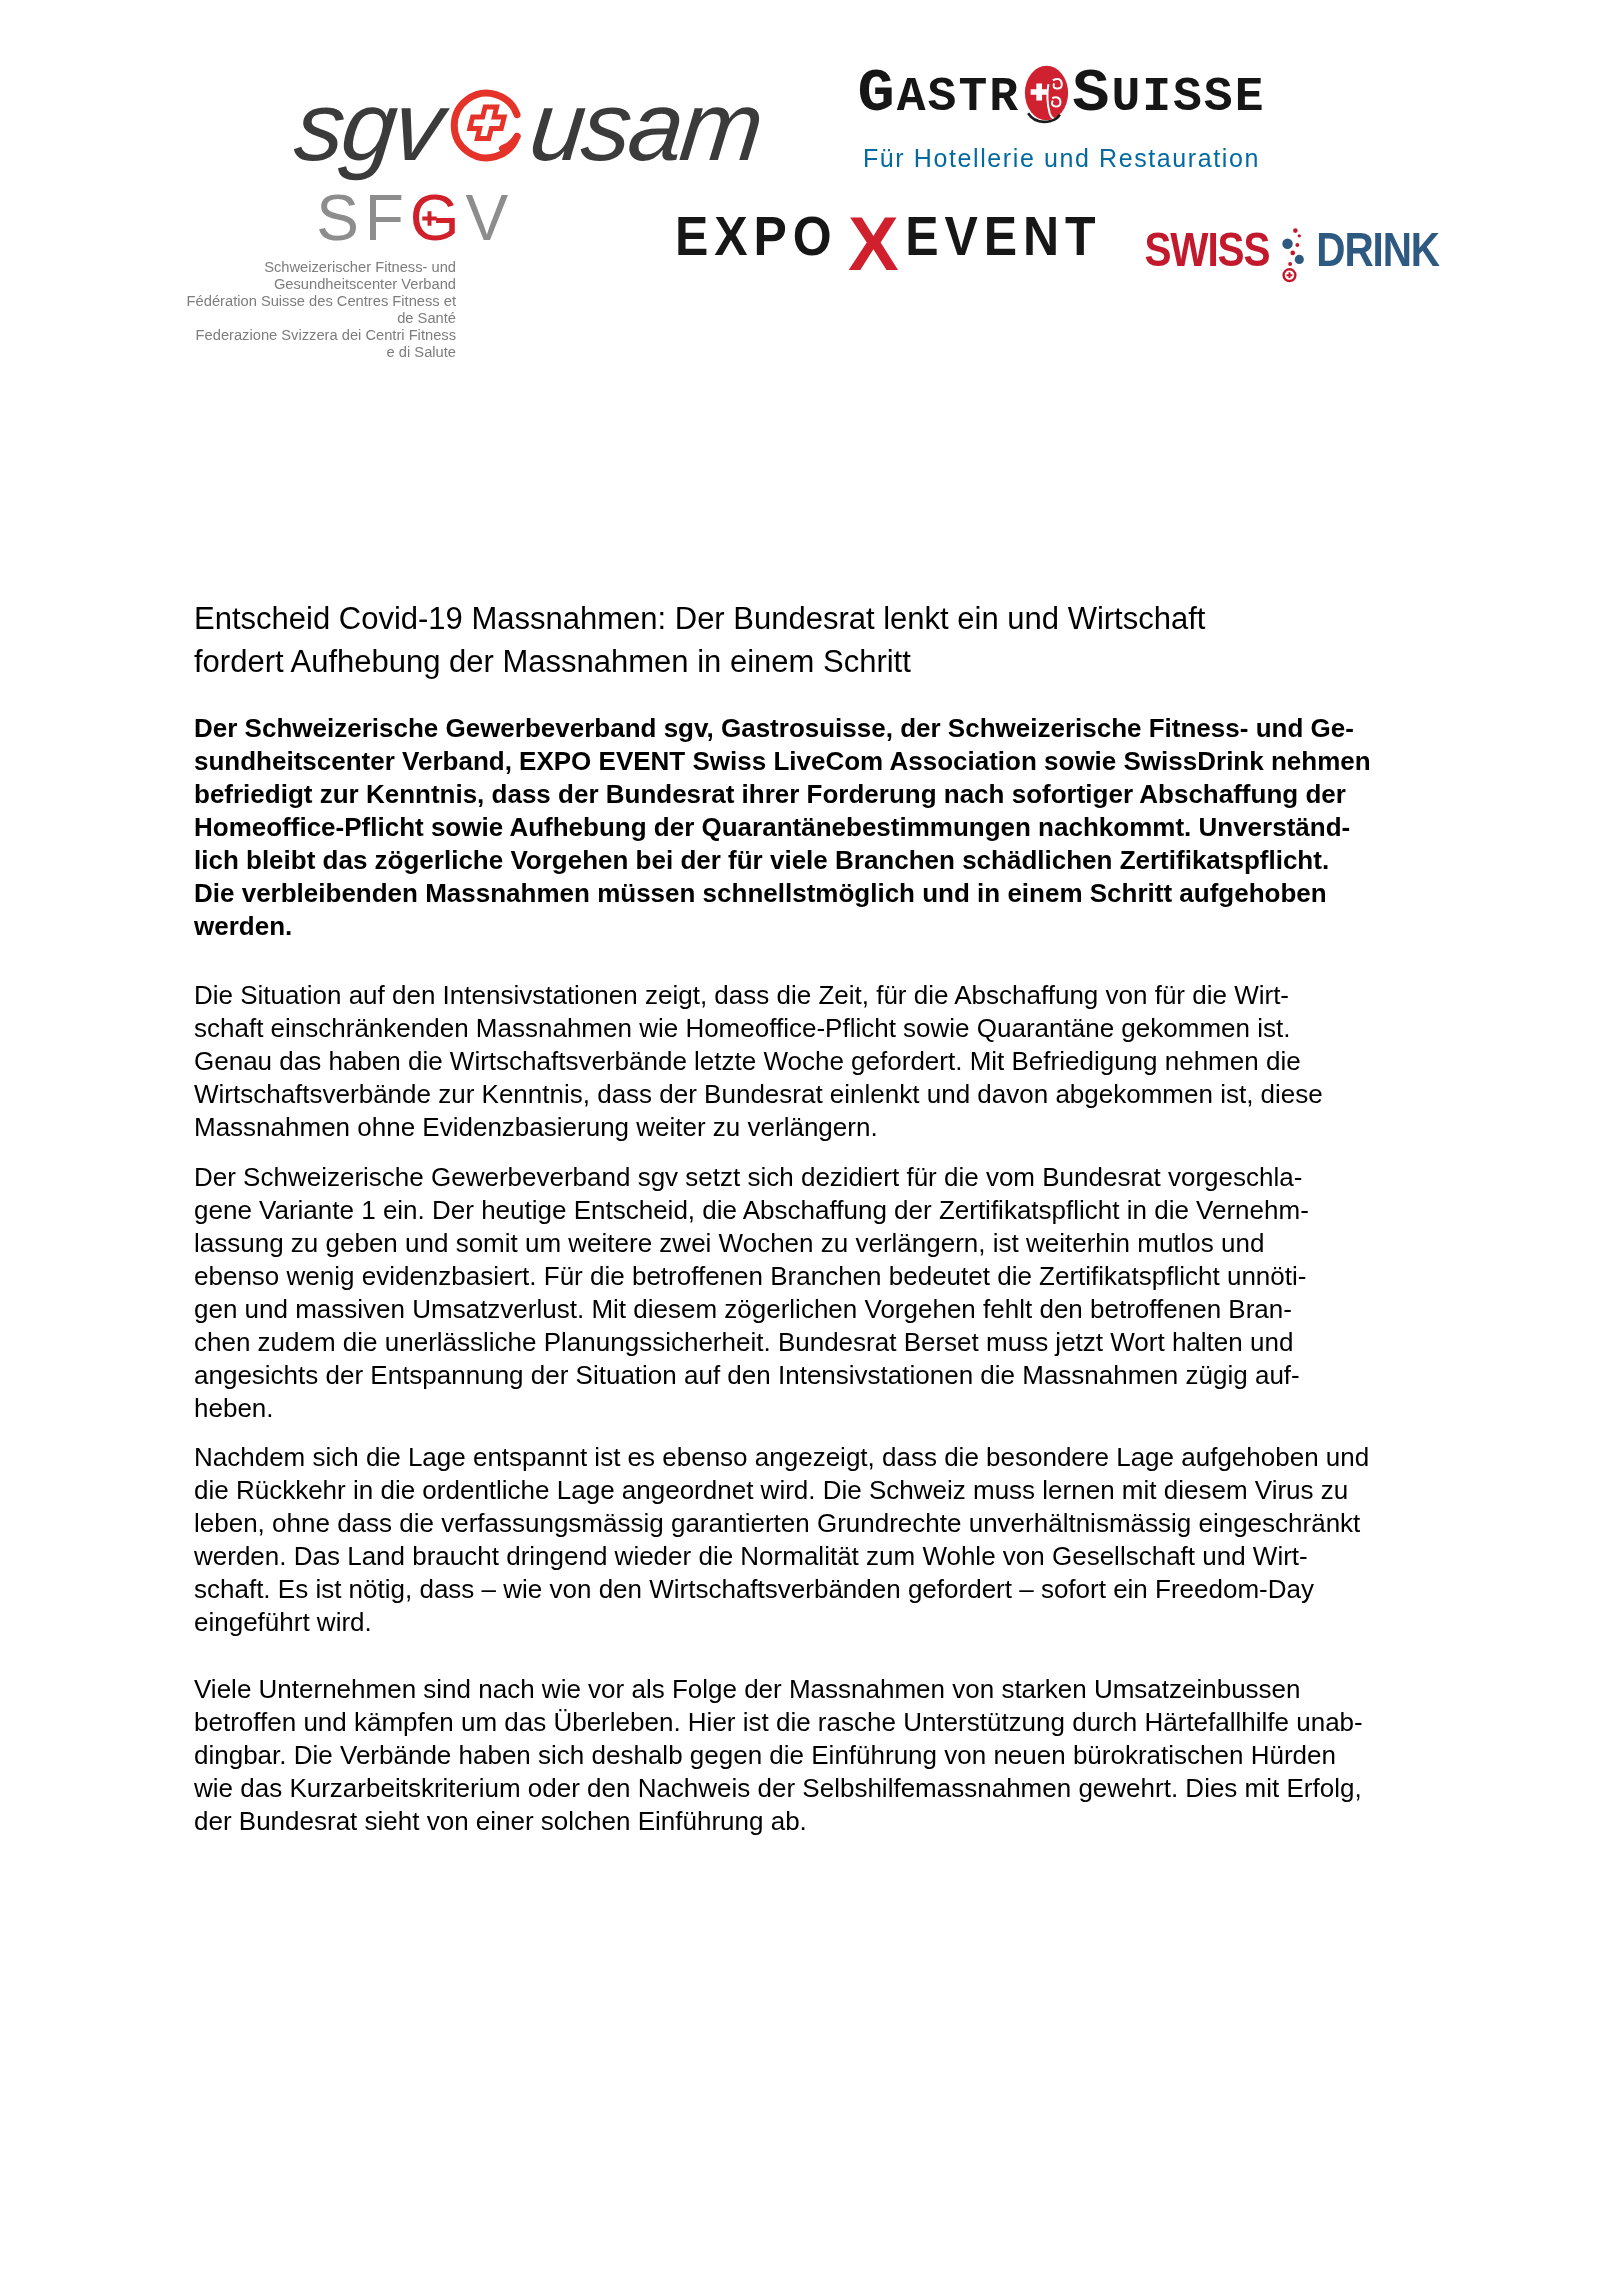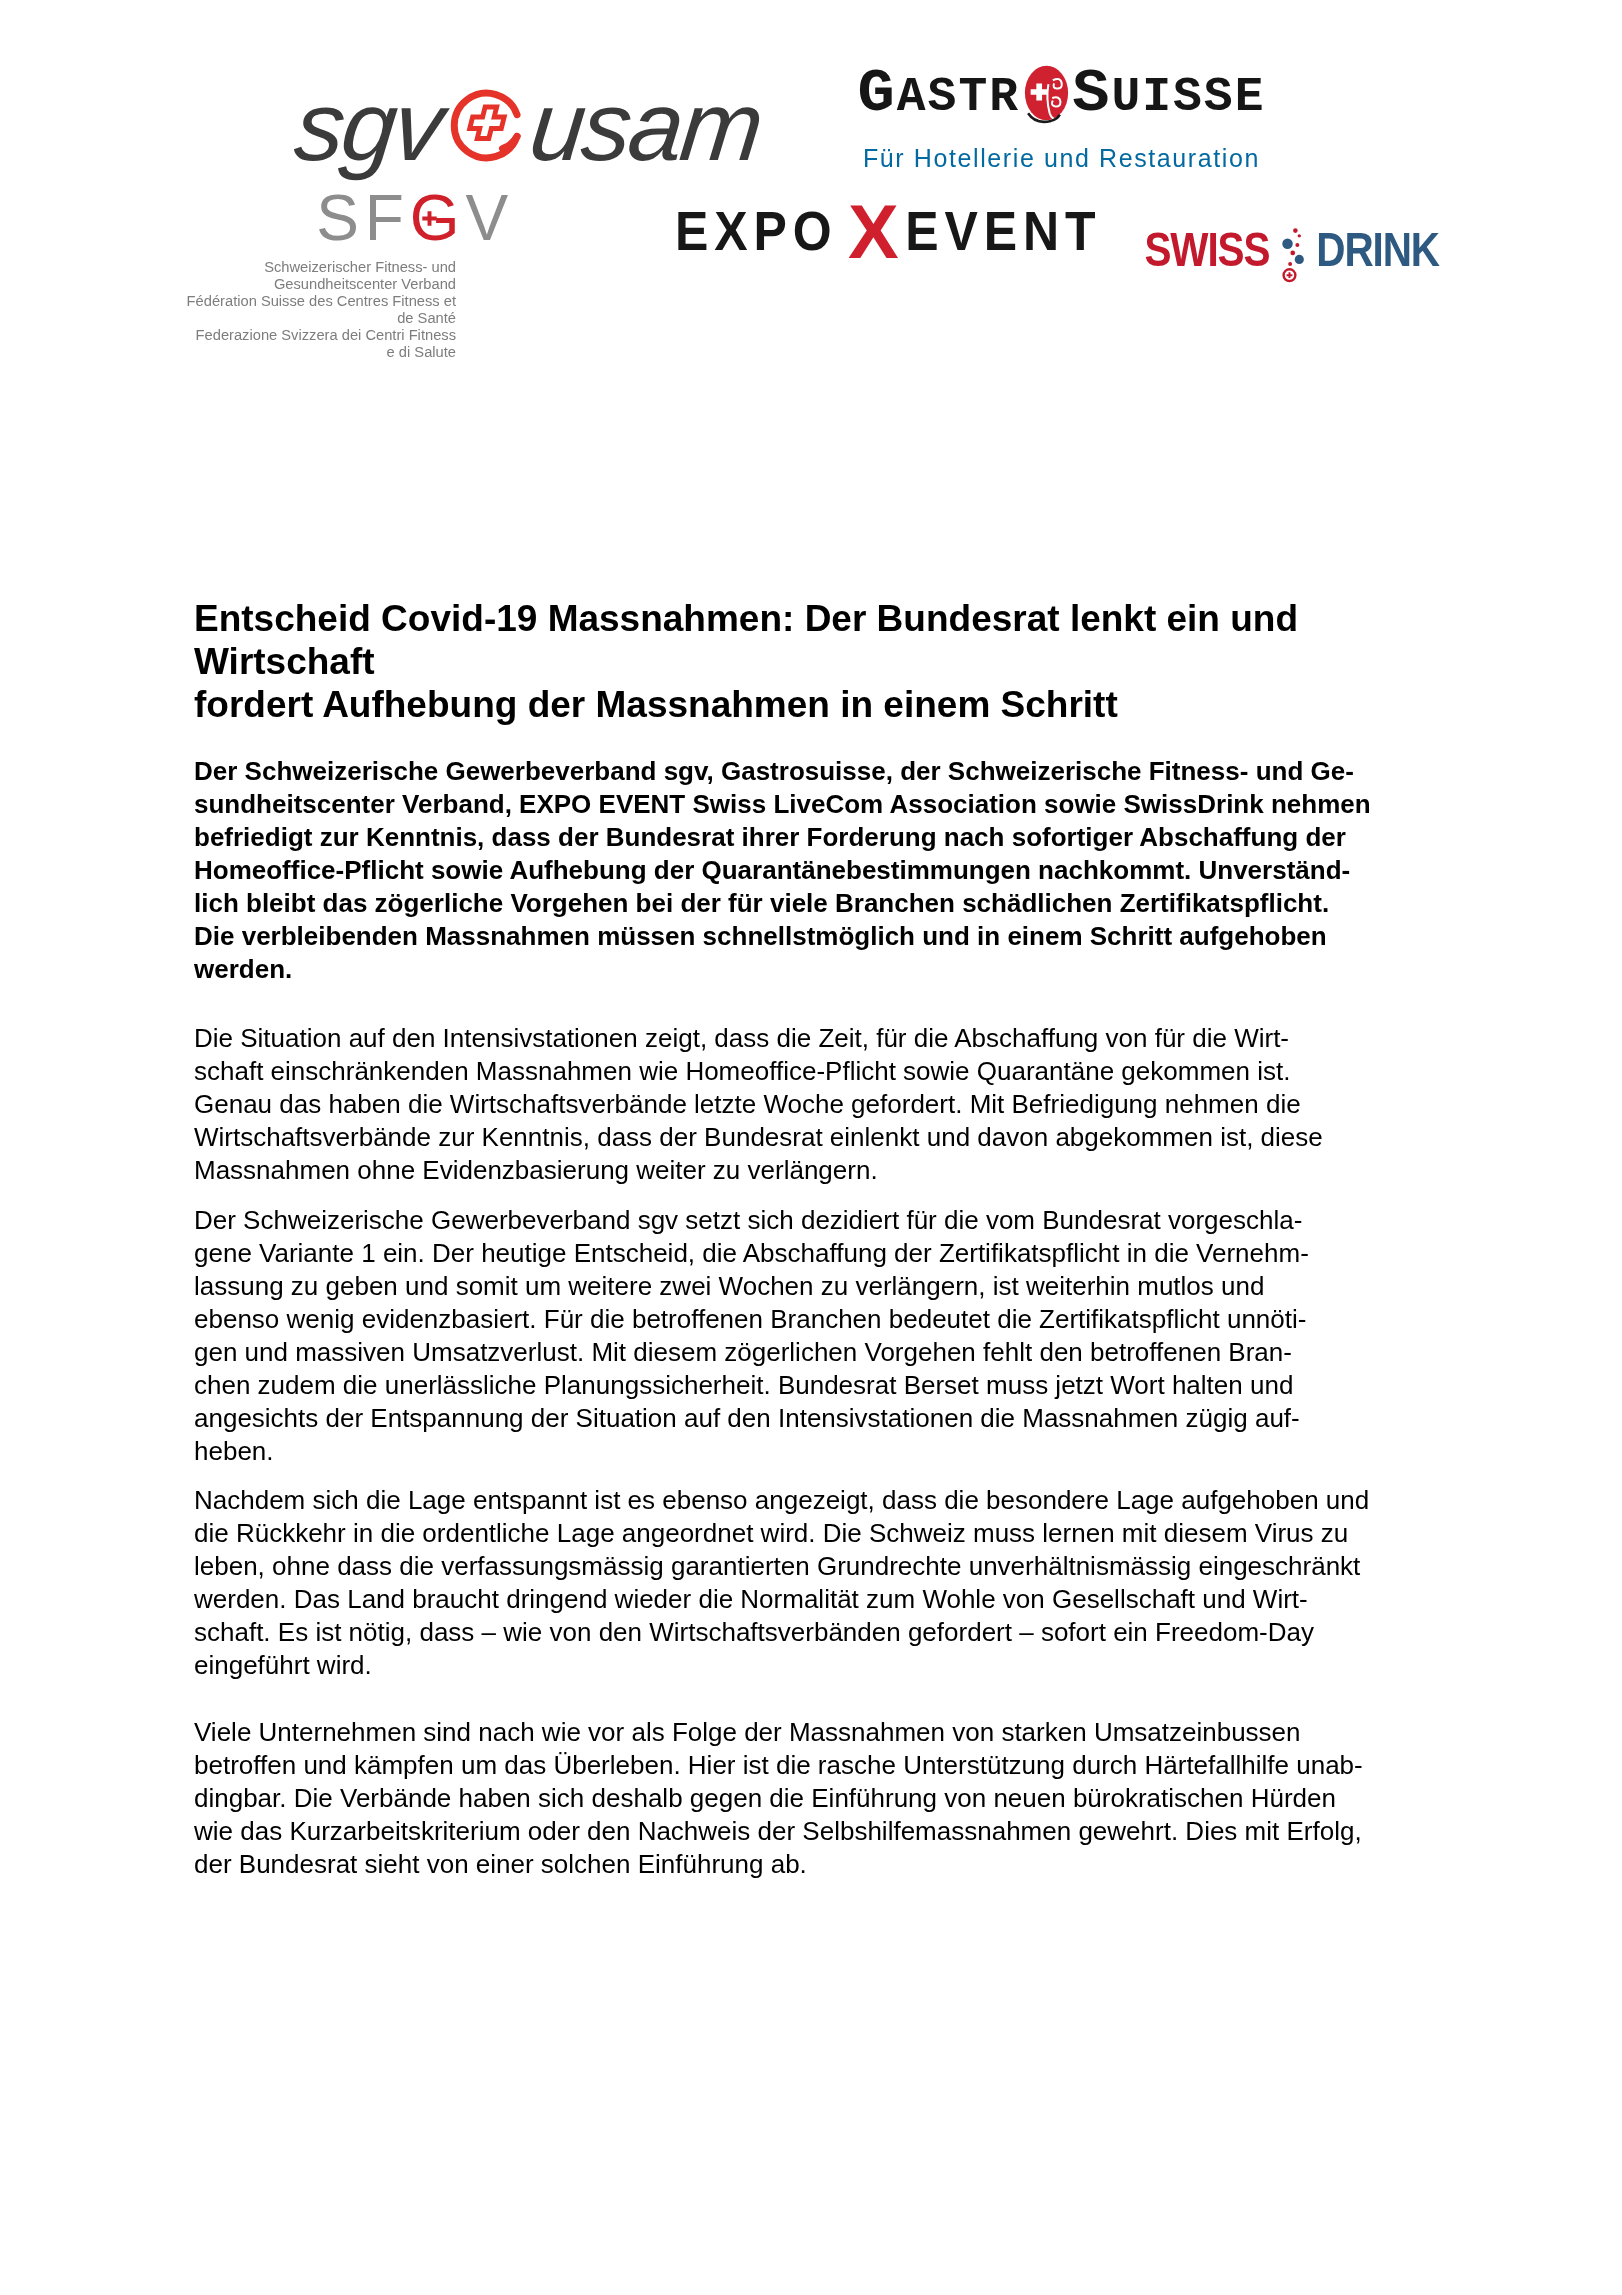--- a/index.html
+++ b/index.html
@@ -38,22 +38,22 @@
     letter-spacing:5.9px; white-space:nowrap; position:relative; left:58px;
   }
   .sfgv-letters .sfgv-g { color:#d0202a; position:relative; }
   .sfgv-letters .sfgv-cross { position:absolute; right:76px; top:22px; }
   .sfgv-lines {
     margin-top:10.5px; text-align:right; font-size:14.7px; line-height:17px;
     color:#7d7d7d;
   }
 
   .logo-expo {
-    position:absolute; left:675px; top:195px; height:72px;
-    display:flex; align-items:center;
+    position:absolute; left:675px; top:211px; height:72px;
+    display:flex; align-items:flex-start;
   }
   .expo-word {
     font-weight:bold; font-size:50px; line-height:50px; color:#171717;
     letter-spacing:5.9px; transform:scaleY(1.12);
   }
   .expo-x {
     font-weight:bold; font-size:76px; line-height:65px; color:#d0202d;
     margin:0 6.5px 0 10.5px;
   }
 
@@ -69,21 +69,21 @@
   .sd-blue { color:#2e5a82; }
   .sd-bubbles { margin:0 1.3px; }
 
   
   .meta { position:absolute; left:194px; top:357px; font-size:27px; line-height:33px; }
   .meta .doc-type { font-weight:bold; }
 
   
   .article { position:absolute; left:194px; top:597px; width:1253px; }
   .article h1 {
-    margin:0 0 29.4px 0; font-size:37px; line-height:43px; font-weight:bold;
+    margin:0 0 29.4px 0; font-size:31px; line-height:43px; font-weight:normal;
     white-space:pre-line;
   }
   .article p {
     margin:0 0 16.4px 0; font-size:26px; line-height:33px; white-space:pre-line;
   }
   .article p.lead { font-weight:bold; margin-bottom:36px; }
   .article p.space-after { margin-bottom:34px; }
 </style>
 </head>
 <body>

